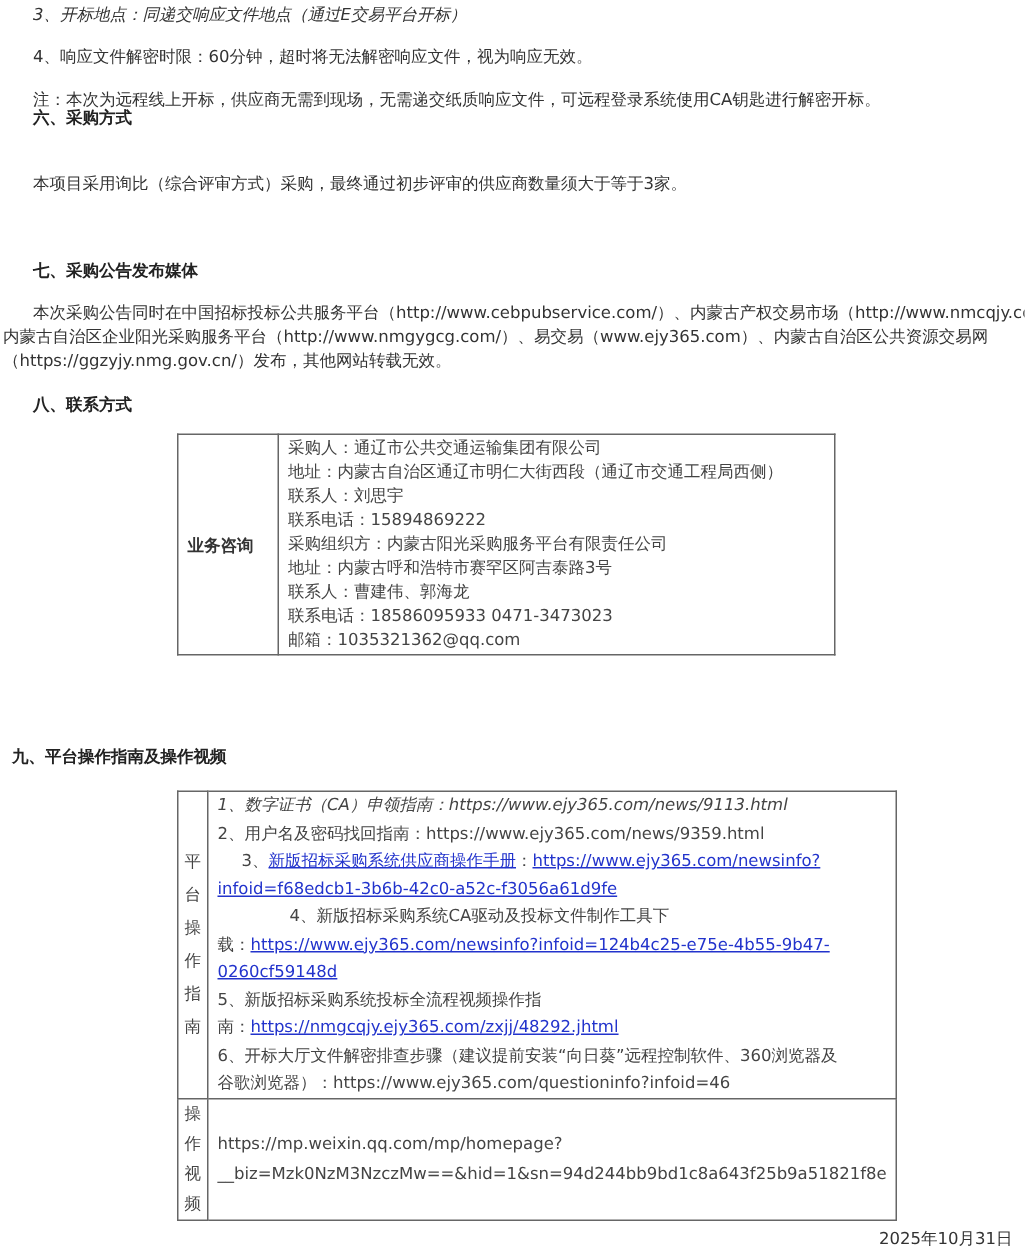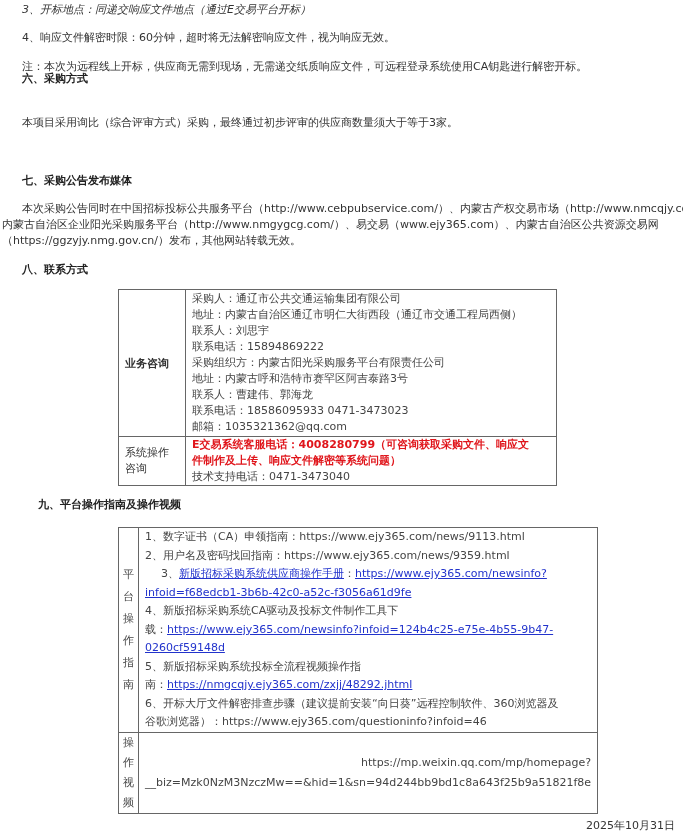--- a/index.html
+++ b/index.html
@@ -49,71 +49,60 @@
       <span class="vline">地址：内蒙古自治区通辽市明仁大街西段（通辽市交通工程局西侧）</span>
       <span class="vline">联系人：刘思宇</span>
       <span class="vline">联系电话：15894869222</span>
       <span class="vline">采购组织方：内蒙古阳光采购服务平台有限责任公司</span>
       <span class="vline">地址：内蒙古呼和浩特市赛罕区阿吉泰路3号</span>
       <span class="vline">联系人：曹建伟、郭海龙</span>
       <span class="vline">联系电话：18586095933 0471-3473023</span>
       <span class="vline">邮箱：1035321362@qq.com</span>
     </td>
   </tr>
-  <tr>
-    <td class="label-cell normal" style="height:48px;">
-      <span class="vline">系统操作</span>
-      <span class="vline">咨询</span>
-    </td>
-    <td>
-      <span class="vline red">E交易系统客服电话：4008280799（可咨询获取采购文件、响应文</span>
-      <span class="vline red">件制作及上传、响应文件解密等系统问题）</span>
-      <span class="vline">技术支持电话：0471-3473040</span>
-    </td>
-  </tr>
 </tbody>
   </table>
 
-<div class="line heading" style="left:38px; top:498px;">九、平台操作指南及操作视频</div>
+<div class="line heading" style="left:8px; top:498px;">九、平台操作指南及操作视频</div>
 
 <table class="grid" style="left:118px; top:527px; width:439px;">
   <tbody>
       <tr>
     <td class="vert" style="width:16px;">
       <span class="vline" style="line-height:22px;">平</span>
       <span class="vline" style="line-height:22px;">台</span>
       <span class="vline" style="line-height:22px;">操</span>
       <span class="vline" style="line-height:22px;">作</span>
       <span class="vline" style="line-height:22px;">指</span>
       <span class="vline" style="line-height:22px;">南</span>
     </td>
     <td style="height:202px;">
-      <span class="vline" style="line-height:18.5px;">1、数字证书（CA）申领指南：https://www.ejy365.com/news/9113.html</span>
+      <span class="vline" style="line-height:18.5px;font-style:italic;">1、数字证书（CA）申领指南：https://www.ejy365.com/news/9113.html</span>
       <span class="vline" style="line-height:18.5px;">2、用户名及密码找回指南：https://www.ejy365.com/news/9359.html</span>
       <span class="vline" style="line-height:18.5px;margin-left:16px;">
         <span>3、</span><a class="link">新版招标采购系统供应商操作手册</a><span>：</span><a class="link">https://www.ejy365.com/newsinfo?</a>
       </span>
       <span class="vline" style="line-height:18.5px;"><a class="link">infoid=f68edcb1-3b6b-42c0-a52c-f3056a61d9fe</a></span>
-      <span class="vline" style="line-height:18.5px;">4、新版招标采购系统CA驱动及投标文件制作工具下</span>
+      <span class="vline" style="line-height:18.5px;margin-left:48px;">4、新版招标采购系统CA驱动及投标文件制作工具下</span>
       <span class="vline" style="line-height:18.5px;"><span>载：</span><a class="link">https://www.ejy365.com/newsinfo?infoid=124b4c25-e75e-4b55-9b47-</a></span>
       <span class="vline" style="line-height:18.5px;"><a class="link">0260cf59148d</a></span>
       <span class="vline" style="line-height:18.5px;">5、新版招标采购系统投标全流程视频操作指</span>
       <span class="vline" style="line-height:18.5px;"><span>南：</span><a class="link">https://nmgcqjy.ejy365.com/zxjj/48292.jhtml</a></span>
       <span class="vline" style="line-height:18.5px;">6、开标大厅文件解密排查步骤（建议提前安装“向日葵”远程控制软件、360浏览器及</span>
       <span class="vline" style="line-height:18.5px;">谷歌浏览器）：https://www.ejy365.com/questioninfo?infoid=46</span>
     </td>
   </tr>
   <tr>
     <td class="vert">
       <span class="vline" style="line-height:20px;">操</span>
       <span class="vline" style="line-height:20px;">作</span>
       <span class="vline" style="line-height:20px;">视</span>
       <span class="vline" style="line-height:20px;">频</span>
     </td>
     <td>
-      <span class="vline" style="line-height:20px;text-align:right;">https://mp.weixin.qq.com/mp/homepage?</span>
+      <span class="vline" style="line-height:20px;">https://mp.weixin.qq.com/mp/homepage?</span>
       <span class="vline" style="line-height:20px;">__biz=Mzk0NzM3NzczMw==&amp;hid=1&amp;sn=94d244bb9bd1c8a643f25b9a51821f8e</span>
     </td>
   </tr>
 </tbody>
   </table>
 
 <div class="date">2025年10月31日</div>
 
 </body></html>

